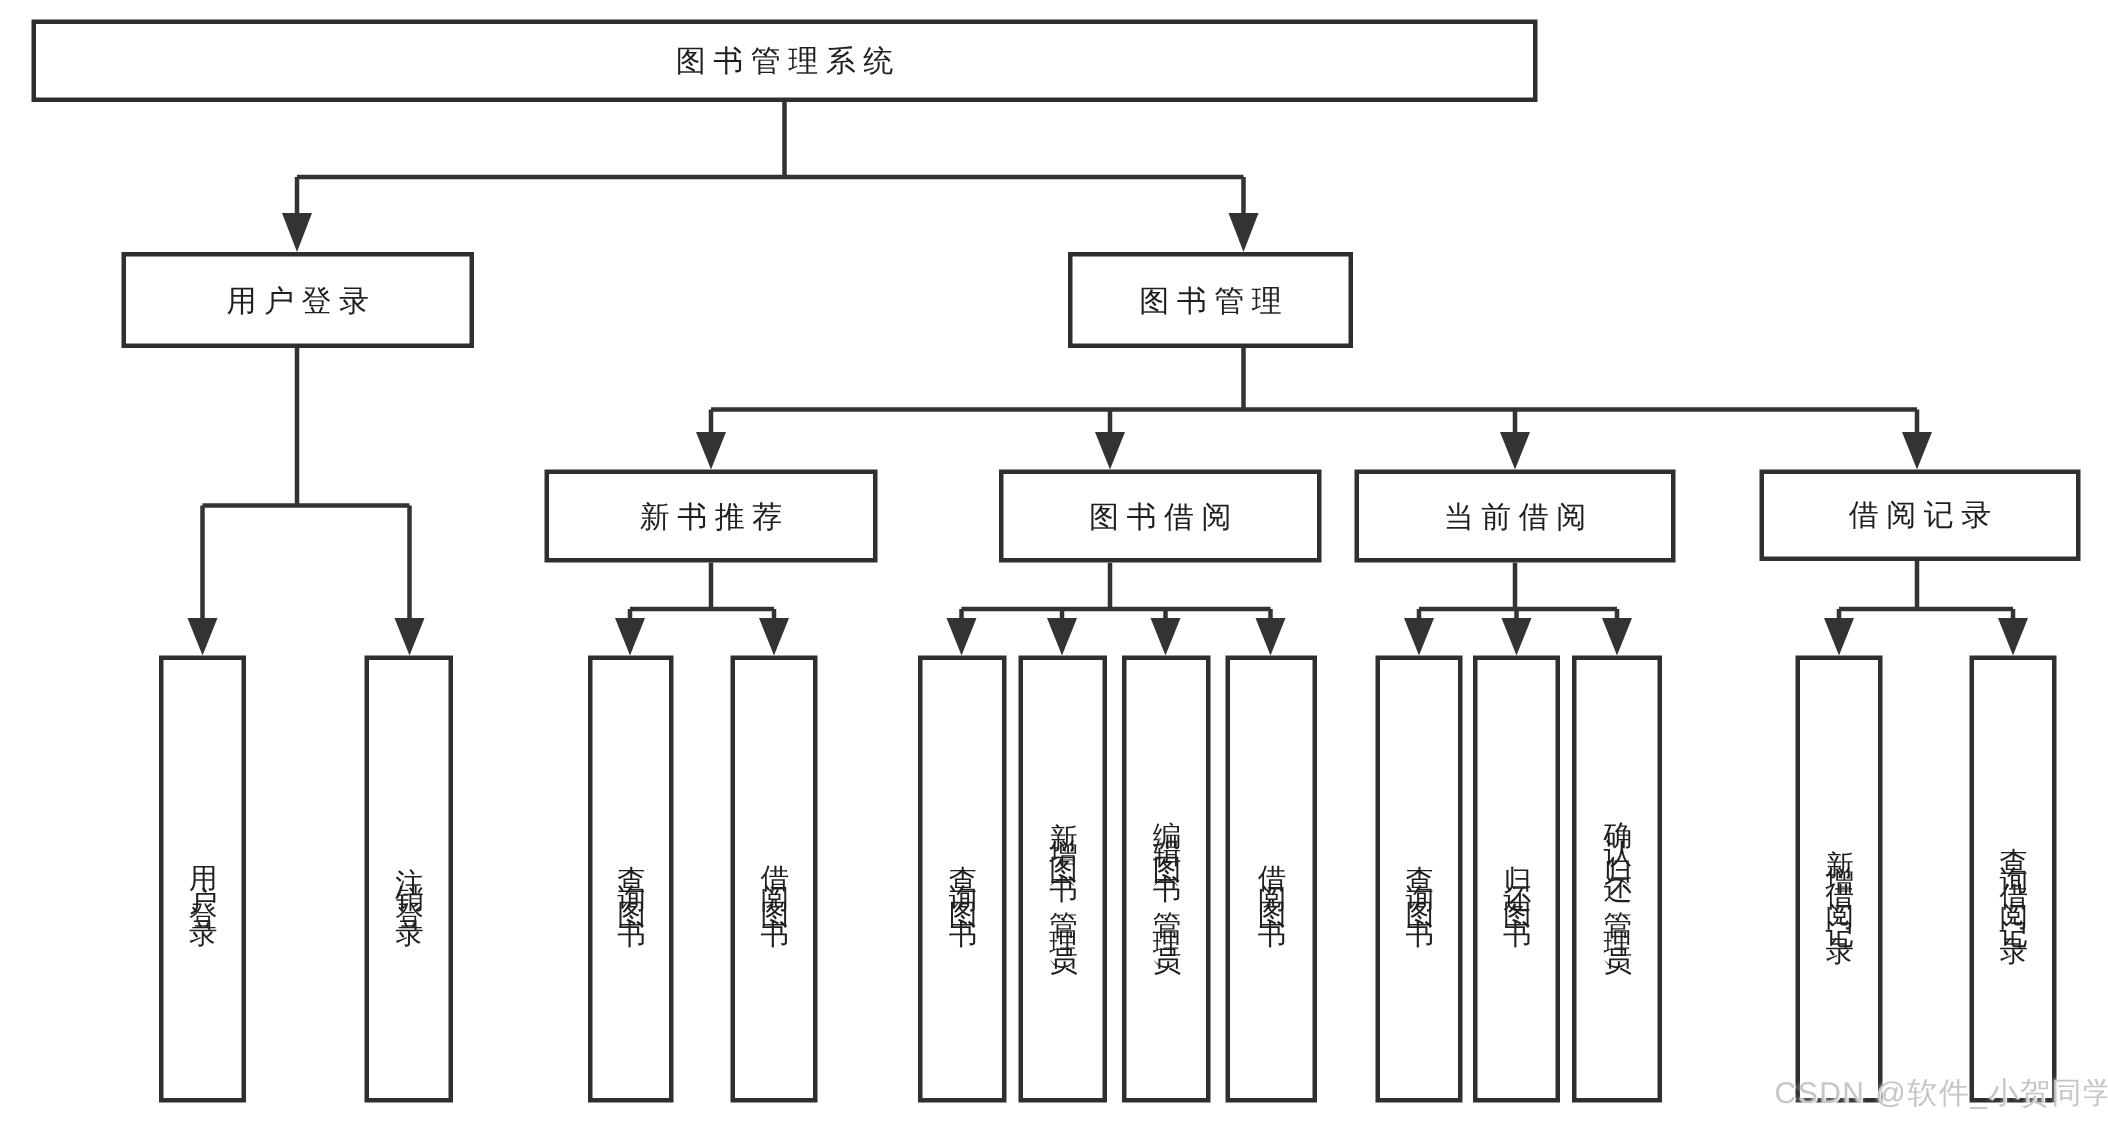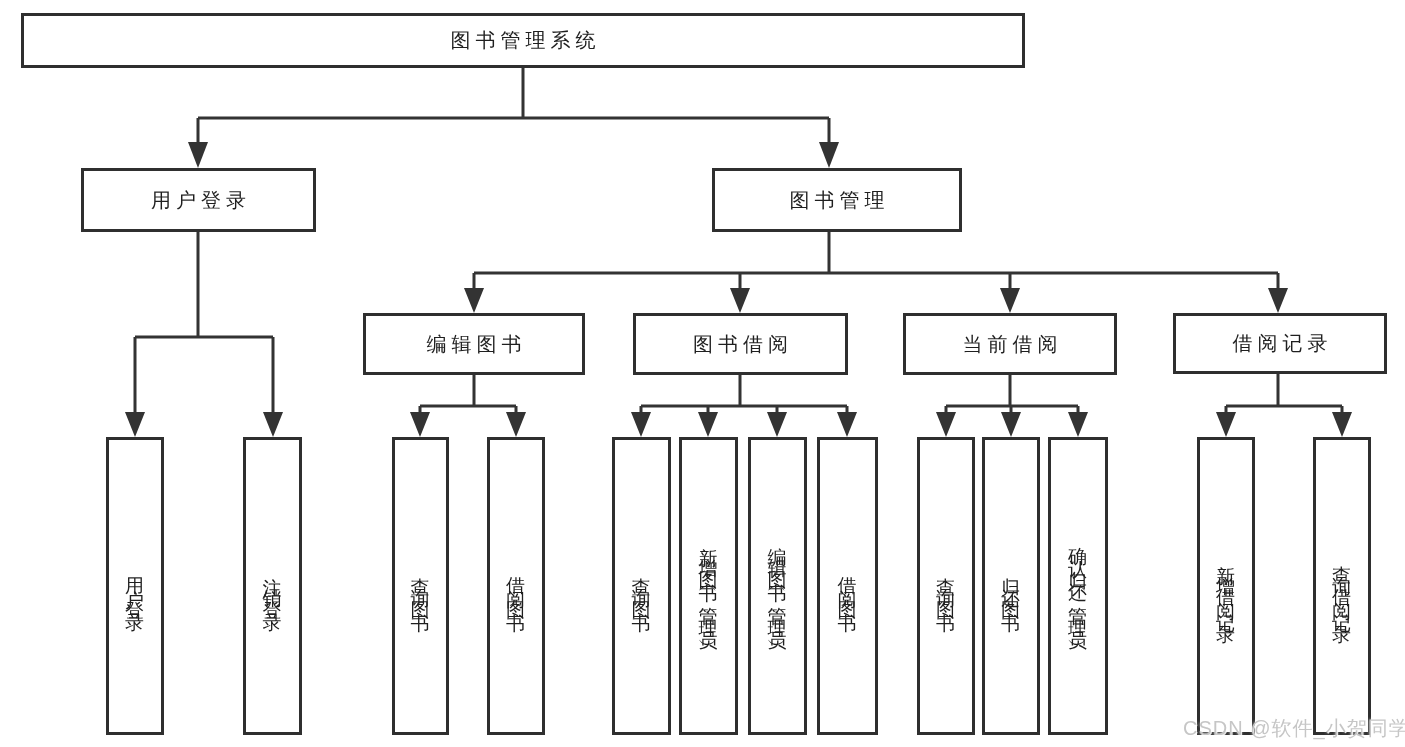--- a/index.html
+++ b/index.html
@@ -102,28 +102,28 @@
     </g>
   </svg>
 
   <div class="node" style="left:21px;top:13px;width:1004px;height:55px">
     <span class="hlbl">图书管理系统</span>
   </div>
 
   <div class="node" style="left:81px;top:168px;width:235px;height:64px">
     <span class="hlbl">用户登录</span>
   </div>
-  <div class="node" style="left:712px;top:168px;width:250px;height:64px">
+  <div class="node" style="left:712px;top:168px;width:190px;height:64px">
     <span class="hlbl">图书管理</span>
   </div>
 
   <div class="node" style="left:363px;top:313px;width:222px;height:62px">
-    <span class="hlbl">编辑图书</span>
+    <span class="hlbl">新书推荐</span>
   </div>
-  <div class="node" style="left:633px;top:313px;width:215px;height:62px">
+  <div class="node" style="left:666px;top:313px;width:215px;height:62px">
     <span class="hlbl">图书借阅</span>
   </div>
   <div class="node" style="left:1173px;top:313px;width:214px;height:61px">
     <span class="hlbl">借阅记录</span>
   </div>
   <div class="node" style="left:903px;top:313px;width:214px;height:62px">
     <span class="hlbl">当前借阅</span>
   </div>
 
   <div class="node" style="left:106px;top:437px;width:58px;height:298px">

